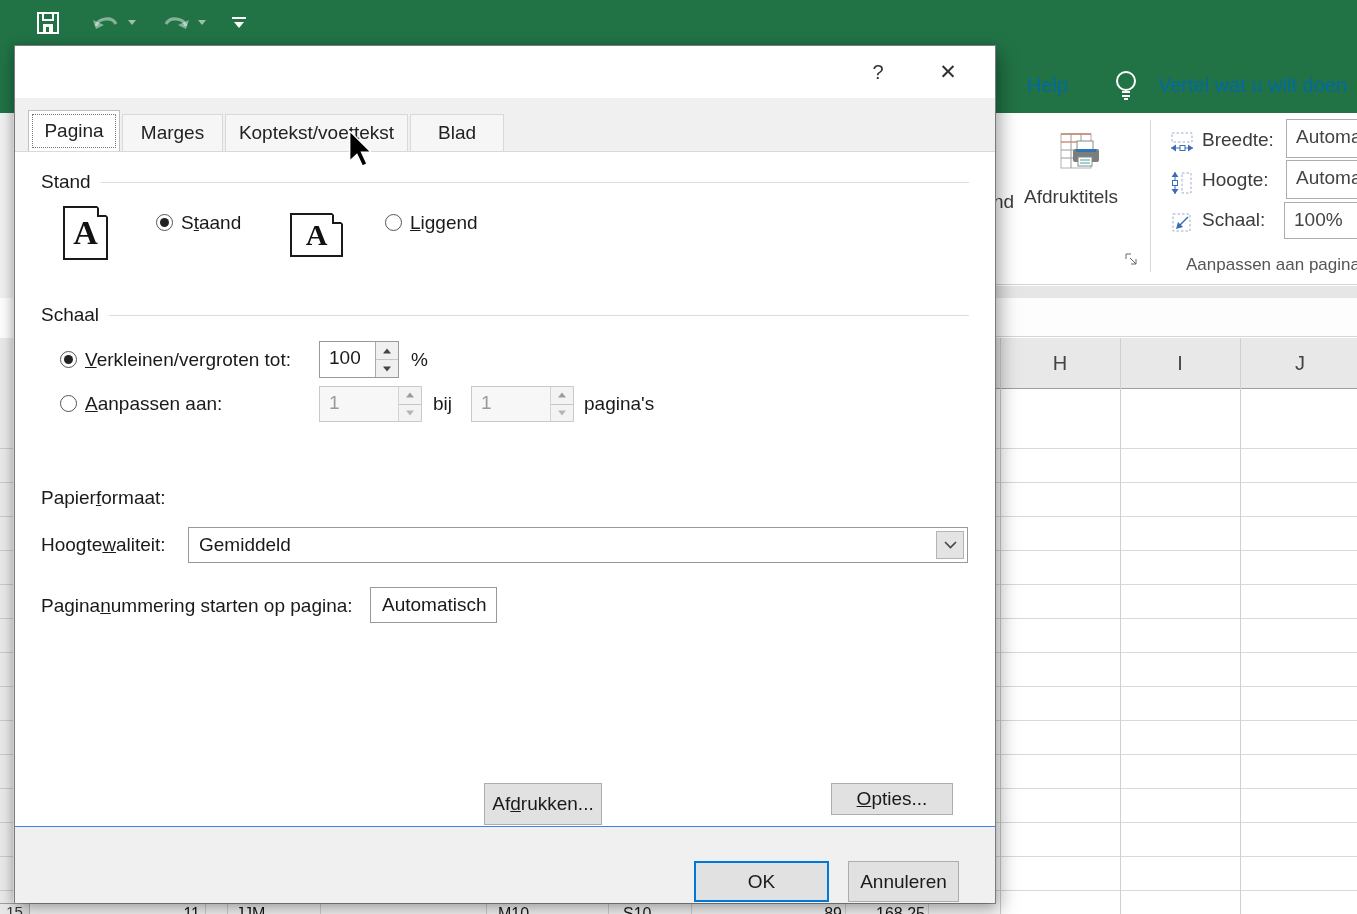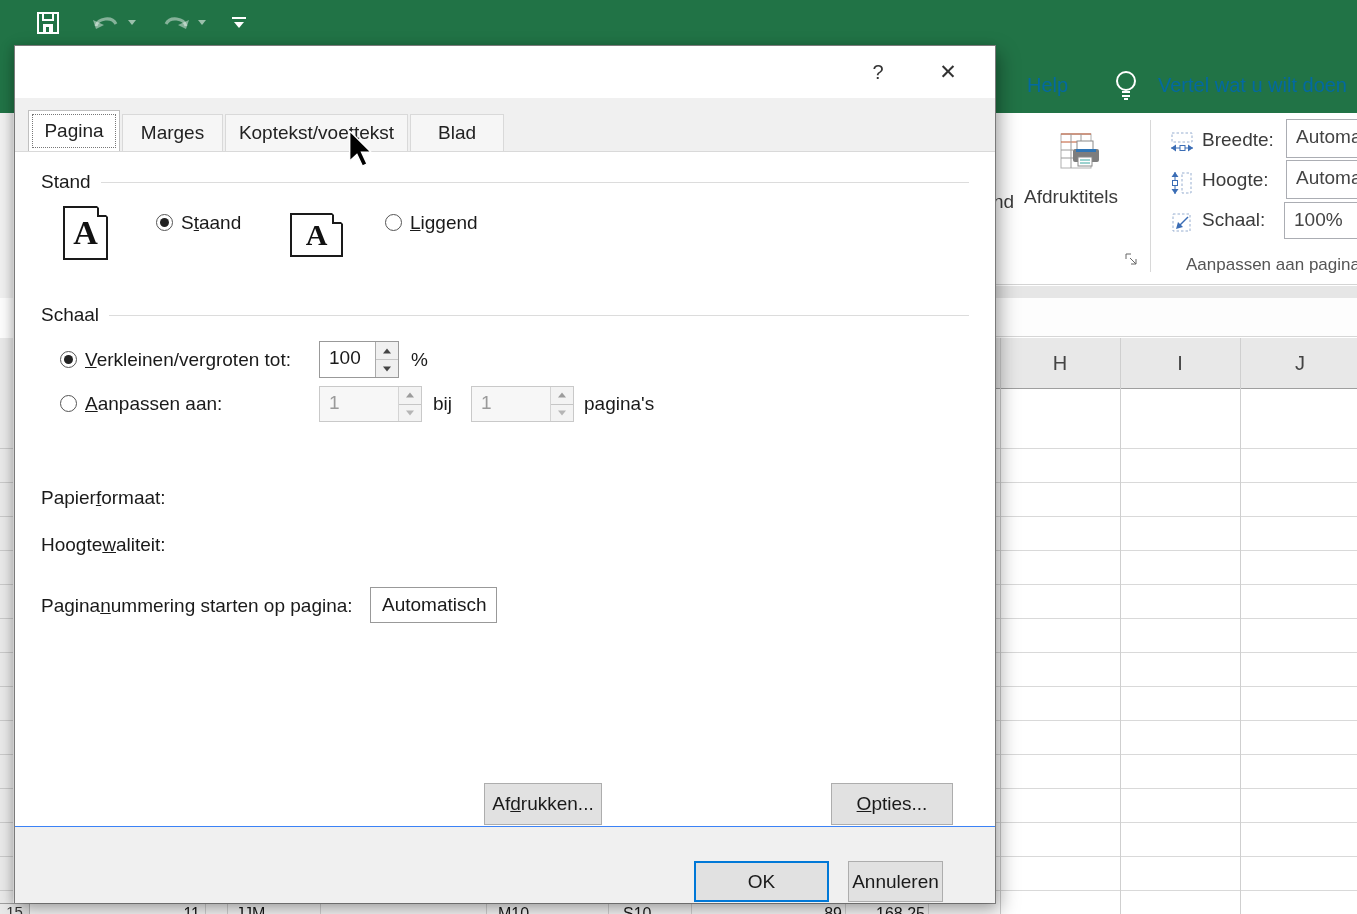--- a/index.html
+++ b/index.html
@@ -313,30 +313,38 @@
     <span class="btns">
         <span class="sb up"></span>
         <span class="sb dn"></span>
       </span>
   </div>
   <span class="rlabel" style="left:569px; top:347px;">pagina's</span>
 
   <span class="rlabel" style="left:26px; top:441px;"><span>Papier</span><span class="ak">f</span><span>ormaat:</span></span>
 
   <span class="rlabel" style="left:26px; top:488px;"><span>Hoogte</span><span class="ak">w</span><span>aliteit:</span></span>
+  <div class="combo" style="left:173px; top:481px; width:780px; height:36px;">
+    <div class="val">Gemiddeld</div>
+    <span class="dd">
+      <svg width="13" height="8" viewBox="0 0 13 8">
+          <polyline points="1,1 6.5,6.5 12,1" fill="none" stroke="#444" stroke-width="1.6"></polyline>
+        </svg>
+    </span>
+  </div>
 
   <span class="rlabel" style="left:26px; top:549px;"><span>Pagina</span><span class="ak">n</span><span>ummering starten op pagina:</span></span>
   <div class="txtbox" style="left:355px; top:541px; width:127px; height:36px;">Automatisch</div>
 
   <button class="pbtn" style="left:469px; top:723px; width:118px; height:42px;"><span>Af</span><span class="ak">d</span><span>rukken...</span></button>
-  <button class="pbtn" style="left:816px; top:723px; width:122px; height:42px;"><span></span><span class="ak">O</span><span>pties...</span></button>
+  <button class="pbtn" style="left:816px; top:723px; width:122px; height:32px;"><span></span><span class="ak">O</span><span>pties...</span></button>
 
   <div class="footer">
     <button class="pbtn default" style="left:679px; top:20px; width:135px; height:41px;">OK</button>
-    <button class="pbtn" style="left:833px; top:20px; width:95px; height:41px;">Annuleren</button>
+    <button class="pbtn" style="left:833px; top:20px; width:111px; height:41px;">Annuleren</button>
   </div>
 </div>
 
 <span class="abs cursor">
   <svg width="24" height="36" viewBox="0 0 14 21">
       <path d="M1 0 L1 17.5 L5.2 13.6 L8.4 20.5 L11.1 19.2 L7.9 12.4 L13.5 12.4 Z" fill="#000" stroke="#fff" stroke-width="0.8"></path>
     </svg>
 </span>
 
 </body></html>

